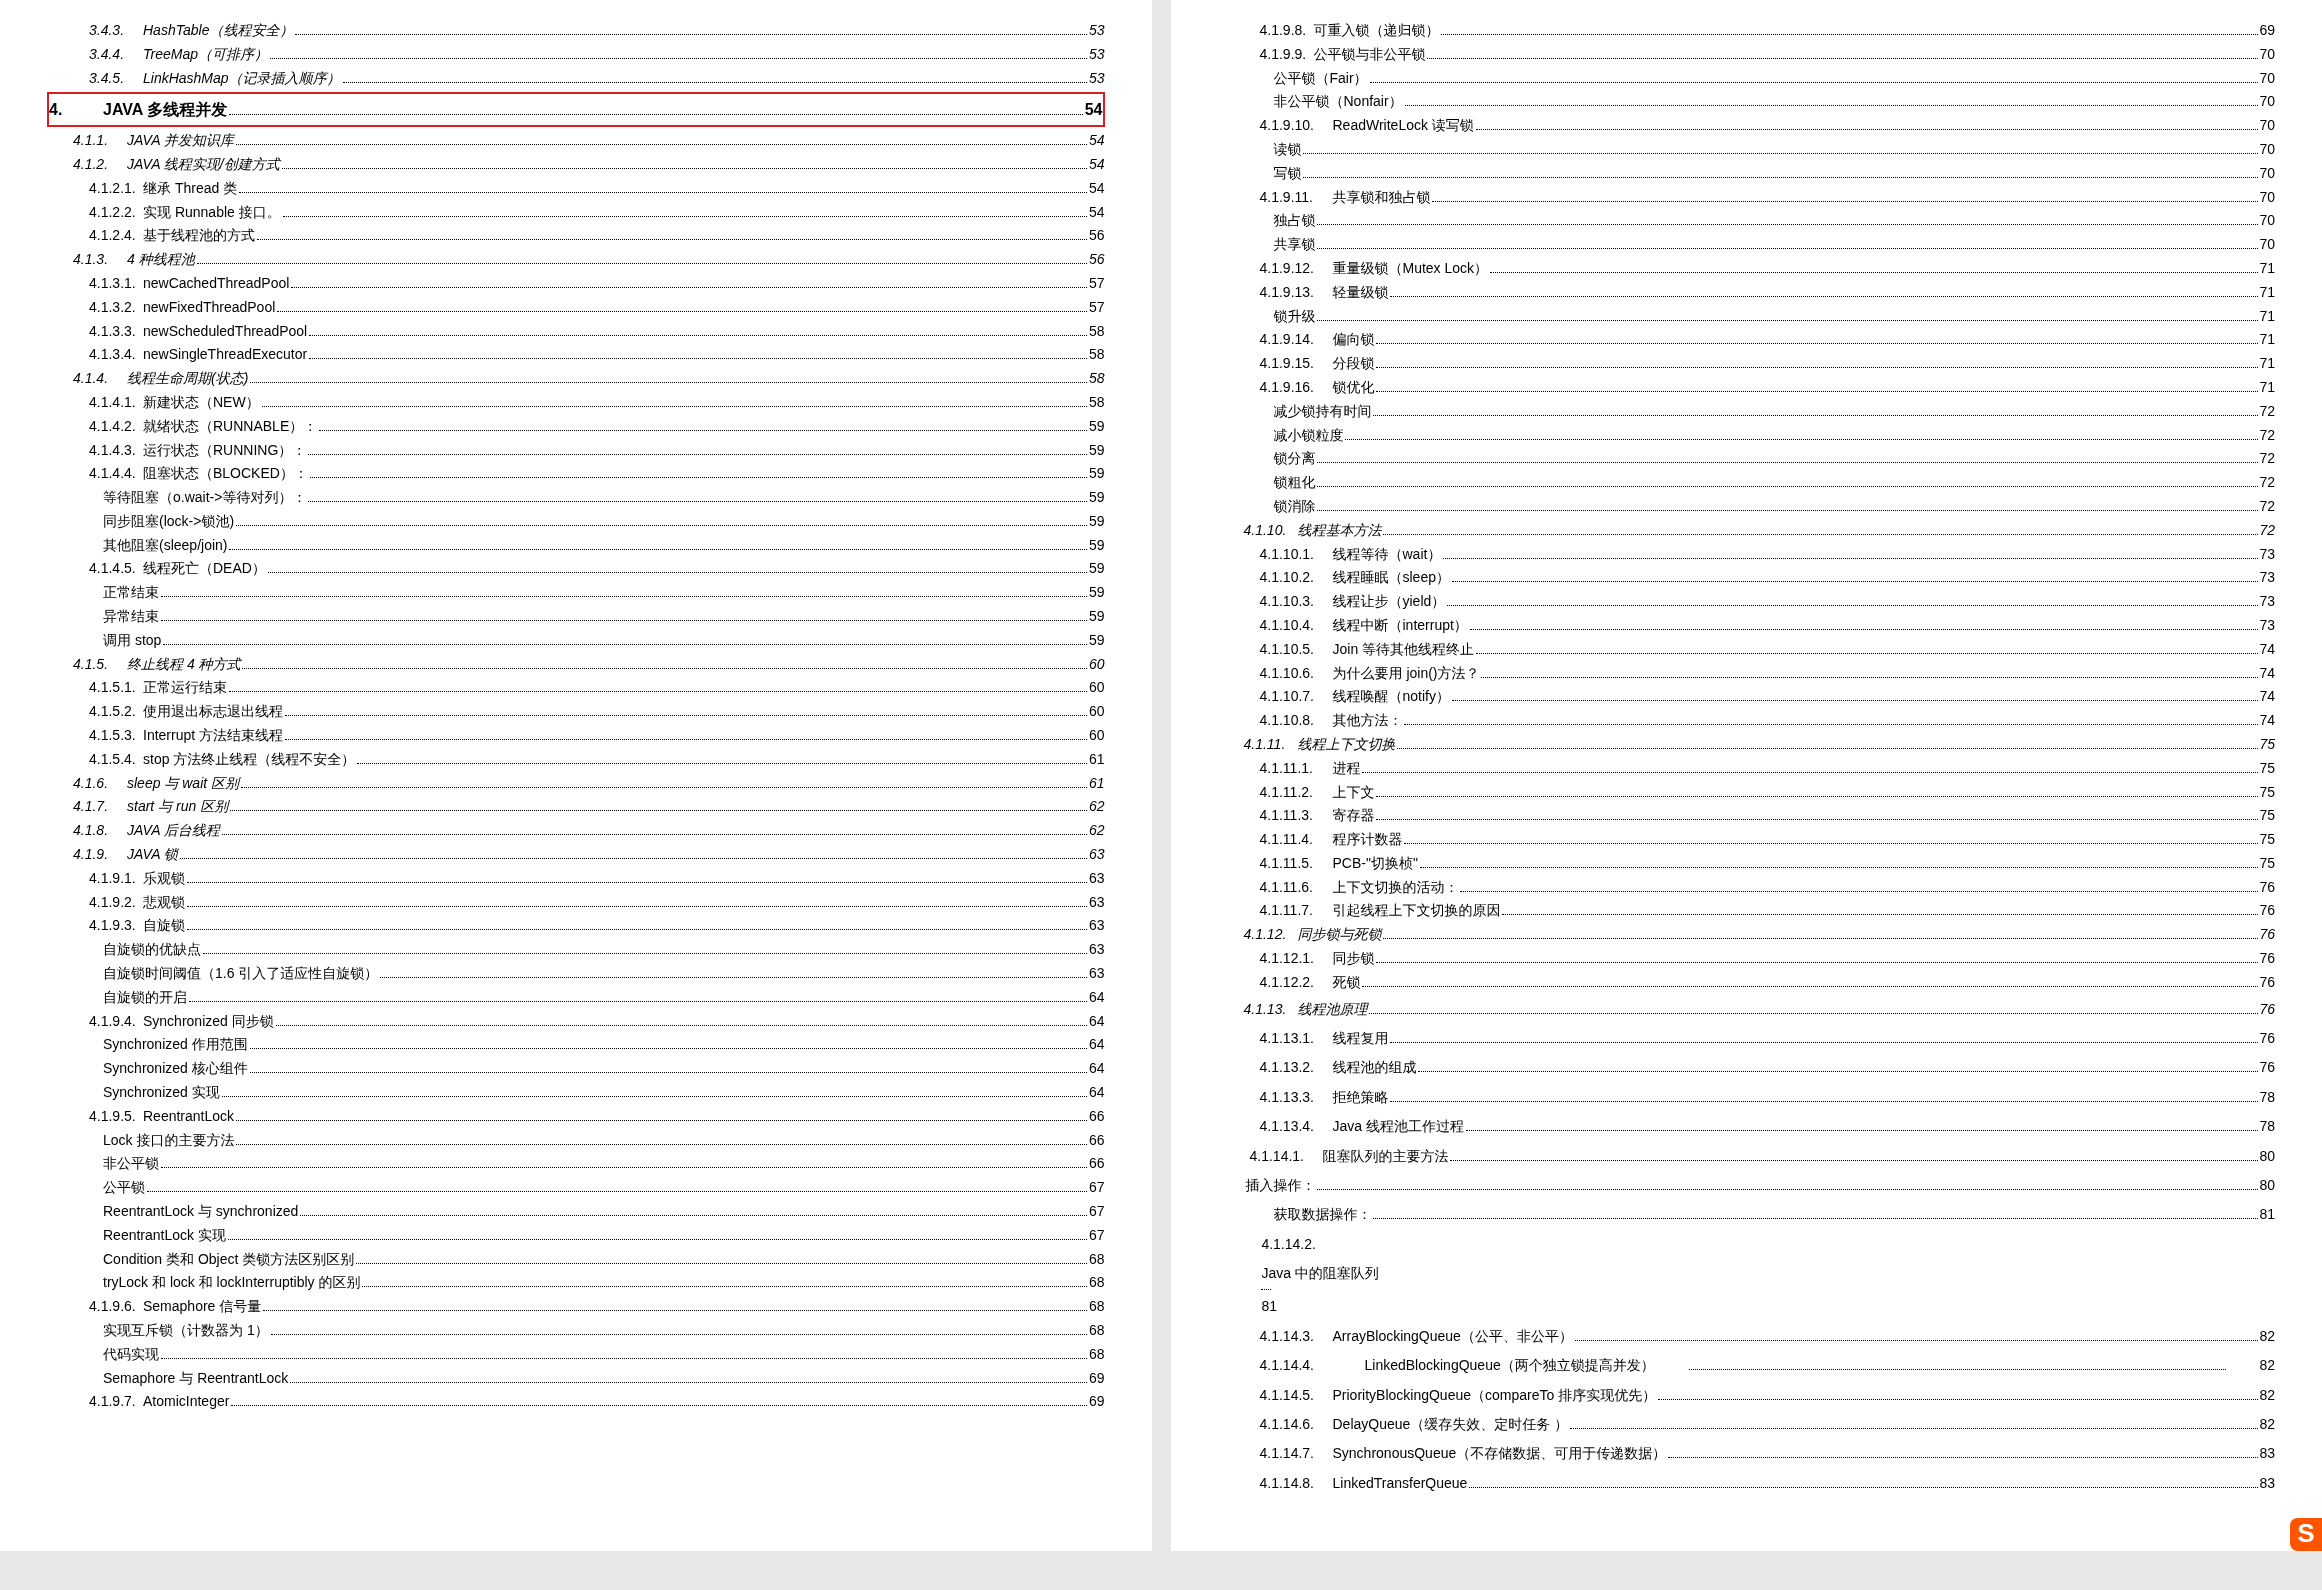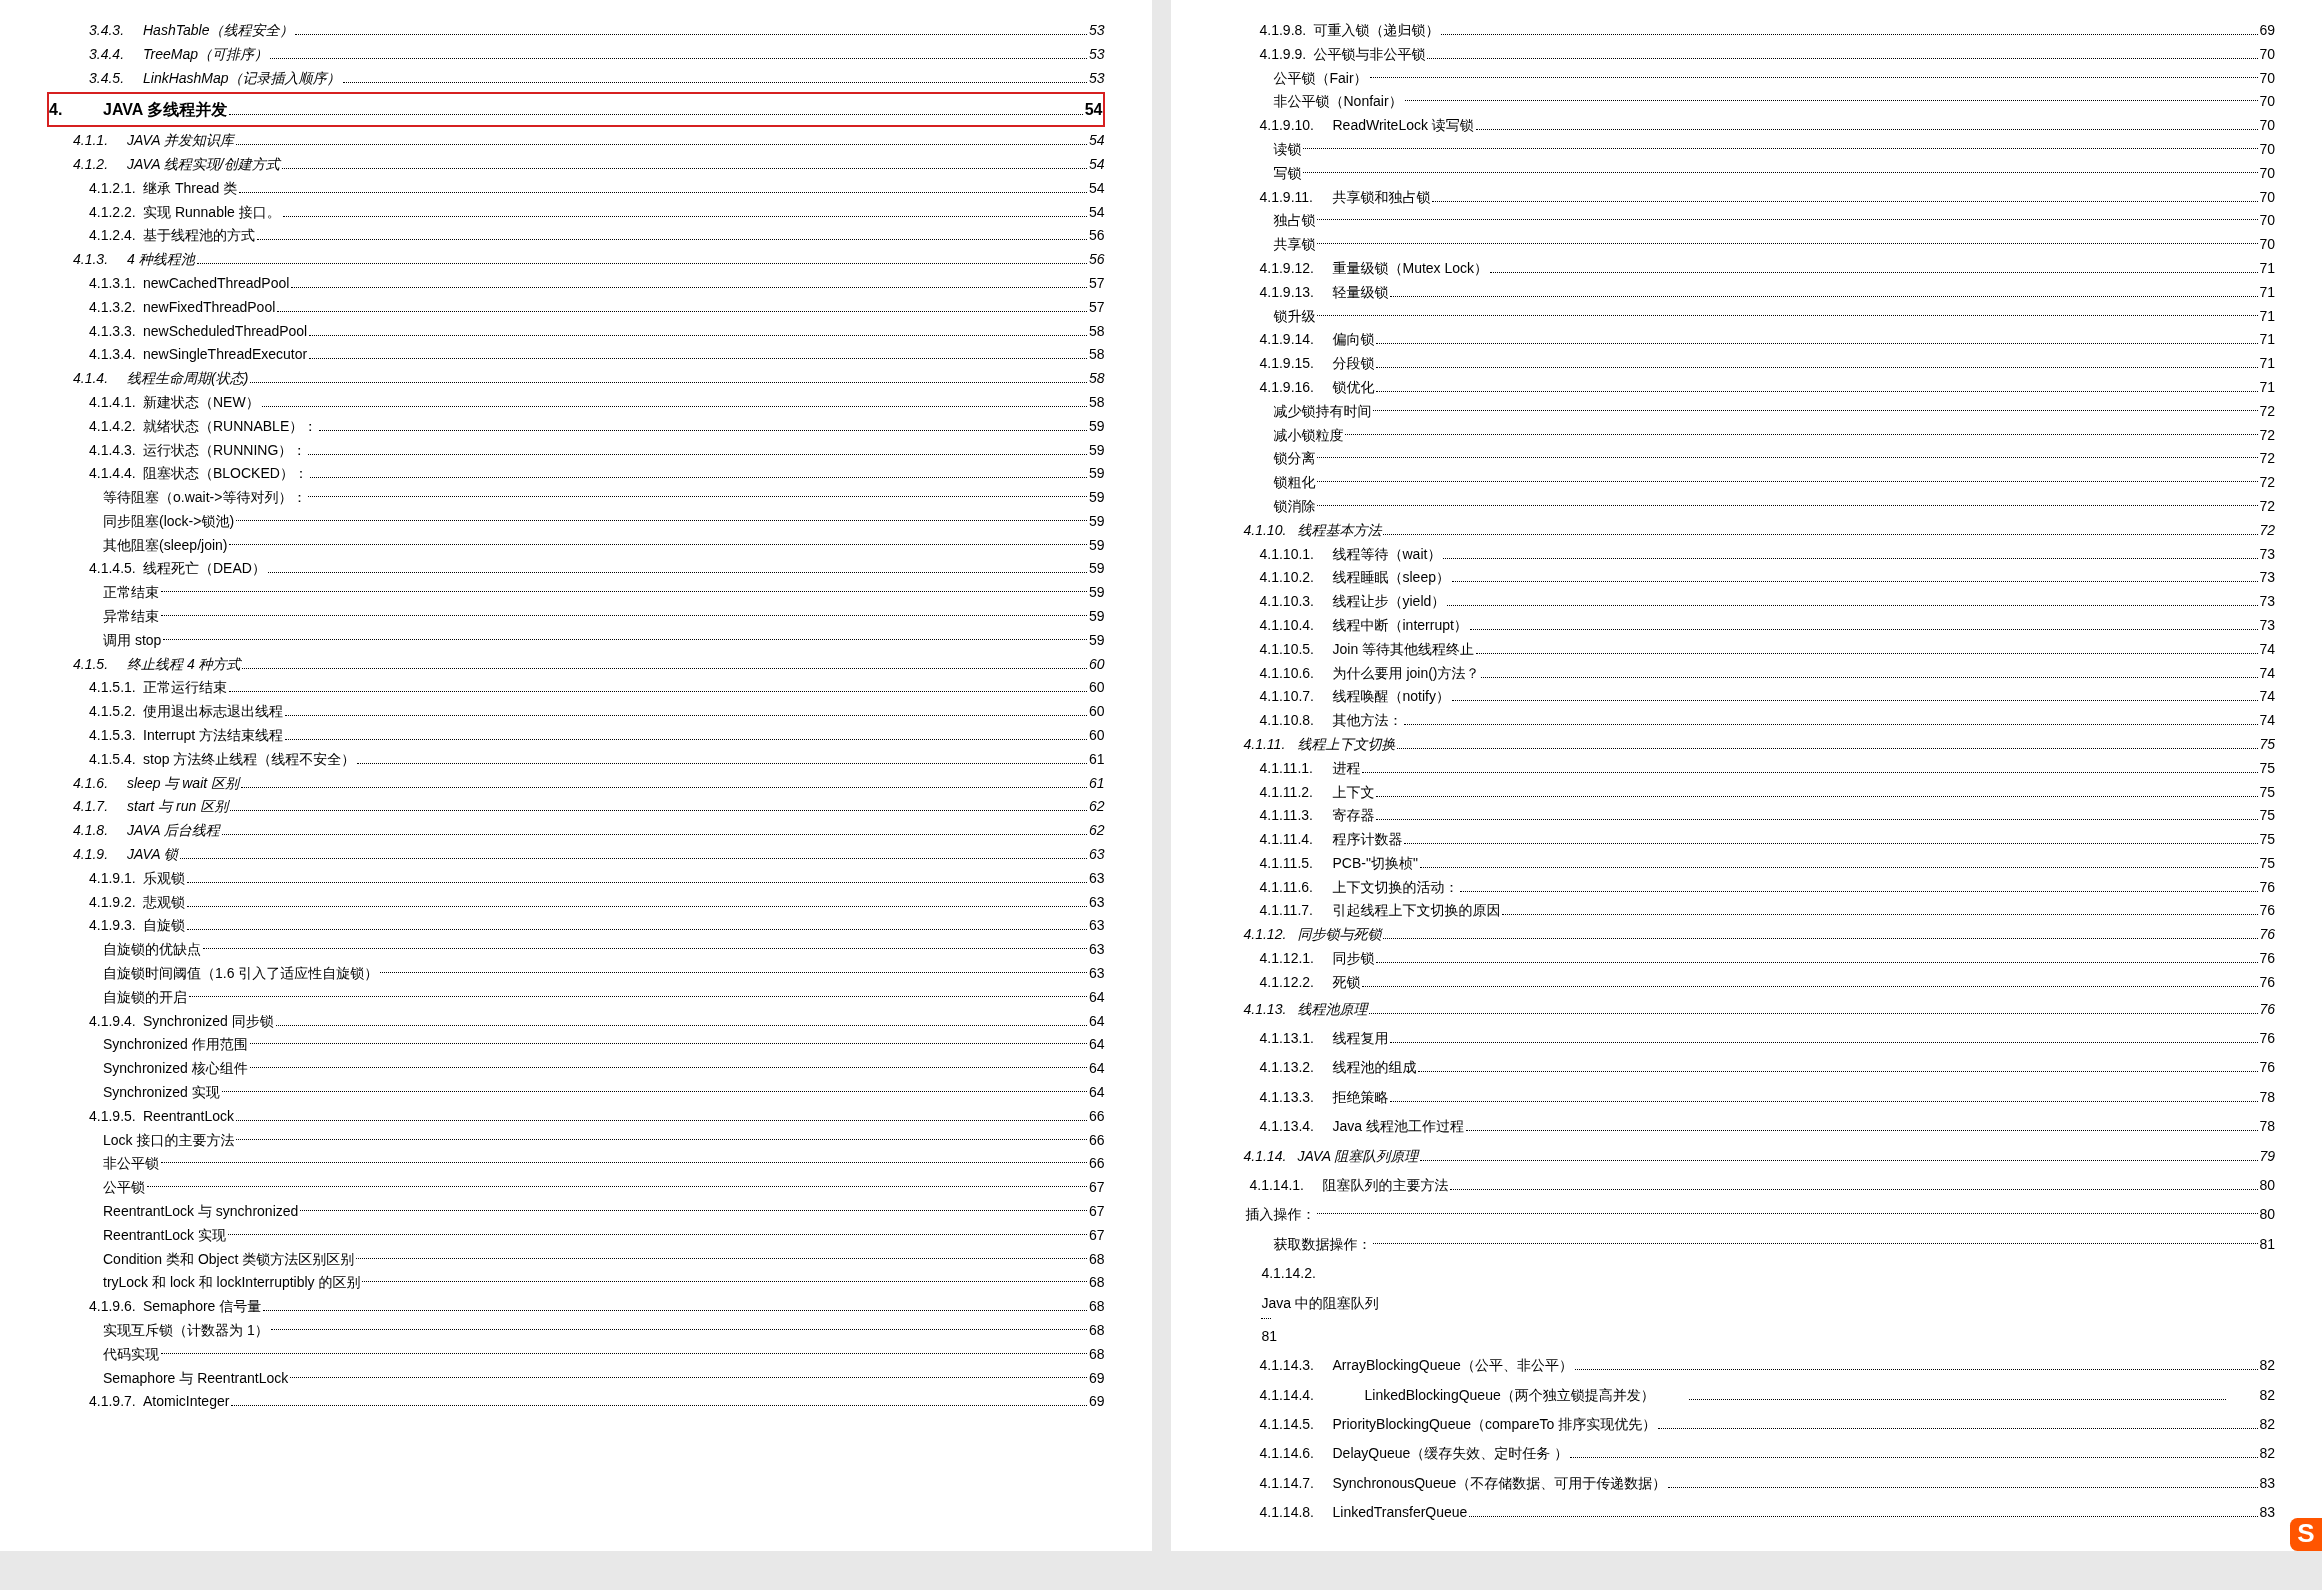--- a/index.html
+++ b/index.html
@@ -44,21 +44,21 @@
     min-width: 9.4px;
   }
   .pg {
     flex: 0 0 auto;
   }
   .italic .toc-text, .italic .toc-num, .italic .pg, .italic .toc-num-wide, .italic .dots { font-style: italic; }
   .bold { font-weight: bold; }
   .lvl0 { margin-left: 0px; font-size: 16px;}
   .lvl2 { margin-left: 26px; }
   .lvl3 { margin-left: 42px; }
-  .lvl4 { margin-left: 56px; align-items: center; }
+  .lvl4 { margin-left: 56px; }
   .highlight-box {
     border: 2.8px solid #d62020;
     margin: 1.9px 0;
     padding: 1.9px 0;
   }
   .logo {
     position: absolute;
     right: -4.7px;
     bottom: 0px;
     width: 37px;
@@ -668,26 +668,20 @@
       <span class="toc-text">拒绝策略</span>
       <span class="dots"></span>
       <span class="pg">78</span>
     </div>
     <div class="toc-line lvl3" style="line-height: 2.1;">
       <span class="toc-num-wide">4.1.13.4.</span>
       <span class="toc-text">Java 线程池工作过程</span>
       <span class="dots"></span>
       <span class="pg">78</span>
     </div>
-    <div class="toc-line lvl2 italic" style="line-height: 2.1;">
-      <span class="toc-num">4.1.14.</span>
-      <span class="toc-text">JAVA 阻塞队列原理</span>
-      <span class="dots"></span>
-      <span class="pg">79</span>
-    </div>
     <div class="toc-line lvl3" style="line-height: 2.1; margin-left: 32px;">
       <span class="toc-num-wide">4.1.14.1.</span>
       <span class="toc-text">阻塞队列的主要方法</span>
       <span class="dots"></span>
       <span class="pg">80</span>
     </div>
     <div class="toc-line lvl4" style="line-height: 2.1; margin-left: 28px;">
       <span class="toc-text">插入操作：</span>
       <span class="dots"></span>
       <span class="pg">80</span>

